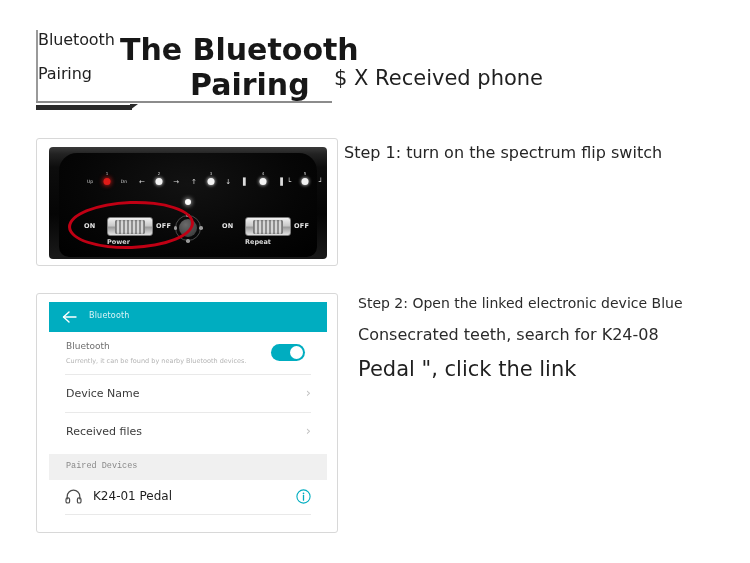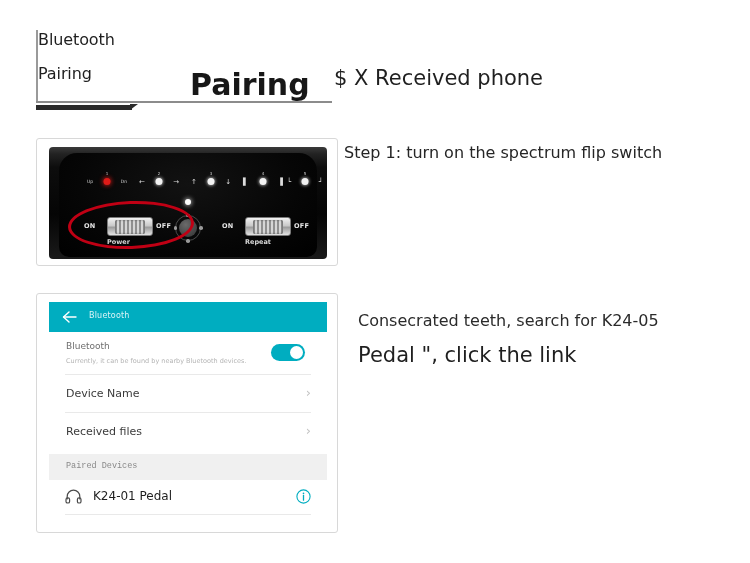--- a/index.html
+++ b/index.html
@@ -233,20 +233,21 @@
 </style>
 </head>
 <body>
 
 <div id="page">
 
   <div id="header">
     <div class="hdr-vrule"></div>
     <div class="hdr-small" id="hdr-small-1">Bluetooth</div>
     <div class="hdr-small" id="hdr-small-2">Pairing</div>
+    <div class="hdr-big" id="hdr-big-1">The  Bluetooth</div>
     <div class="hdr-big" id="hdr-big-2">Pairing</div>
     <div id="hdr-side">$ X Received phone</div>
     <div class="hdr-rule-long"></div>
     <div class="hdr-rule-thick"></div>
     <div class="hdr-rule-tail"></div>
   </div>
 
   <div id="step1-card">
     <div id="device-panel">
       <div id="device-inner">
@@ -374,17 +375,18 @@
           <path d="M7.5 6.4 V11.2" stroke="#00adc0" stroke-width="1.3" stroke-linecap="round"></path>
         </svg>
       </div>
 
       <div class="bt-sep" style="top:212px;"></div>
 
     </div>
   </div>
 
   <div id="step2-lines">
-    <div id="s2-l2">Consecrated teeth, search for K24-05</div>
+    <div id="s2-l1">Step 2: Open the linked electronic device Blue</div>
+    <div id="s2-l2">Consecrated teeth, search for K24-08</div>
     <div id="s2-l3">Pedal ", click the link</div>
   </div>
 
 </div>
 
 </body></html>

